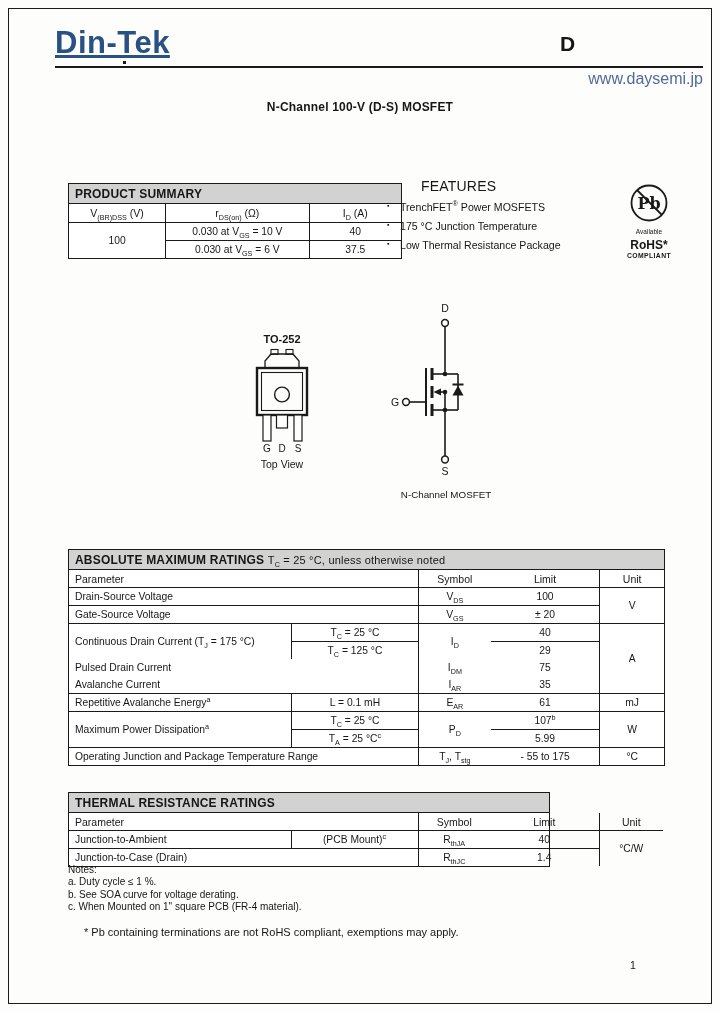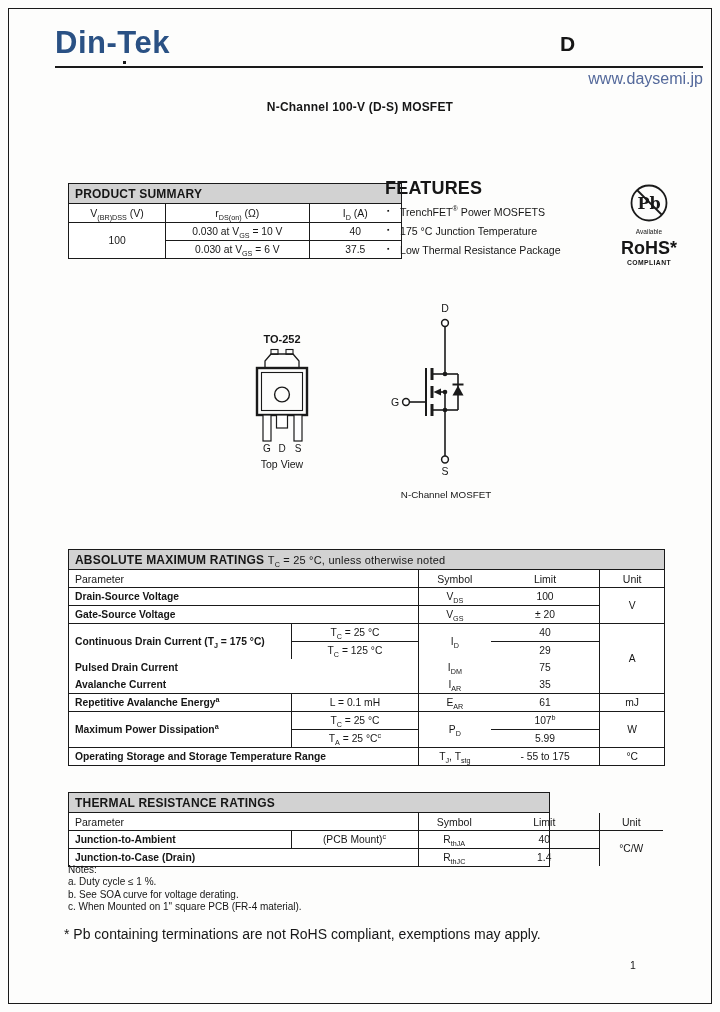--- a/index.html
+++ b/index.html
@@ -1,53 +1,53 @@
 <!DOCTYPE html>
 <html><head>
 <meta charset="utf-8">
 <style>
   html,body{margin:0;padding:0;background:#f4f4f2;}
   .page{position:relative;width:720px;height:1012px;background:#fdfdfc;
         font-family:"Liberation Sans",sans-serif;color:#161616;overflow:hidden;}
   .frame{position:absolute;left:8px;top:8px;right:8px;bottom:8px;border:1px solid #1a1a1a;}
-  .logo{position:absolute;left:55px;top:25px;font-size:31px;font-weight:bold;color:#2a5184;letter-spacing:.5px;}
+  .logo{position:absolute;left:55px;top:25px;font-size:31px;font-weight:bold;color:#2a5184;letter-spacing:.5px;text-decoration:underline;}
   .logo-dot{position:absolute;left:123px;top:61px;width:3px;height:3px;background:#1a1a1a;}
   .hrule{position:absolute;left:55px;top:66px;width:648px;height:2px;background:#1a1a1a;}
   .doc-letter{position:absolute;left:560px;top:32px;font-size:21px;font-weight:bold;}
   .website{position:absolute;right:17px;top:70px;font-size:16px;color:#54699b;}
   .main-title{position:absolute;left:0;top:100px;width:100%;text-align:center;font-size:12px;font-weight:bold;letter-spacing:.2px;}
 
   .tblbox{position:absolute;border:1.3px solid #1a1a1a;background:#fff;box-sizing:border-box;}
   .tbar{background:#d2d2d2;border-bottom:1.2px solid #1a1a1a;font-weight:bold;font-size:12px;padding:3px 6px 2px 6px;letter-spacing:.2px;}
   .tbar .norm{font-weight:normal;font-size:11px;}
   table.rt{border-collapse:collapse;table-layout:fixed;width:100%;font-size:10.3px;}
   .rt td{height:17px;padding:0 3px;overflow:hidden;white-space:nowrap;vertical-align:middle;}
-  .l{text-align:left;padding-left:6px !important;font-weight:bold;}
+  .l{text-align:left;padding-left:6px !important;}
   .c{text-align:center;}
   .hd{font-weight:normal;font-size:10.5px;}
   .bl{border-left:1.1px solid #1a1a1a;}
   .bb{border-bottom:1.1px solid #1a1a1a;}
   sub{font-size:7.2px;line-height:0;}
   sup{font-size:7.2px;line-height:0;}
 
   .features{position:absolute;left:385px;top:178px;width:235px;}
-  .sec-title{font-weight:bold;font-size:18px;margin-bottom:7px;letter-spacing:.2px;}
+  .sec-title{font-weight:normal;font-size:14px;margin-bottom:7px;letter-spacing:.2px;margin-left:36px;}
   .feat{font-size:10.6px;margin-bottom:7px;padding-left:15px;position:relative;}
   .feat::before{content:"\25AA";position:absolute;left:2px;top:1px;font-size:7px;}
 
   .badges{position:absolute;left:616px;top:182px;width:66px;text-align:center;}
   .avail{font-size:6.5px;margin-top:0;}
-  .rohs{font-size:18px;font-weight:bold;margin-top:3px;text-align:center;}
+  .rohs{font-size:12px;font-weight:bold;margin-top:3px;text-align:center;}
   .compliant{font-size:6.8px;font-weight:bold;letter-spacing:.4px;}
 
   .pkg{position:absolute;left:230px;top:331px;}
   .sch{position:absolute;left:390px;top:298px;}
 
   .notes{position:absolute;left:68px;top:864px;font-size:10px;line-height:12.4px;}
-  .footnote{position:absolute;left:64px;top:926px;font-size:14px;}
+  .footnote{position:absolute;left:84px;top:926px;font-size:11px;}
   .pagenum{position:absolute;left:630px;top:959px;font-size:10.5px;}
 </style>
 </head>
 <body>
 
 <div class="page">
   <div class="frame"></div>
 
   <div class="logo">Din-Tek</div>
   <div class="logo-dot"></div>
@@ -211,21 +211,21 @@
         <td class="c bl bb"><span>T</span><sub>C</sub><span> = 25 °C</span></td>
         <td class="c bl bb" rowspan="2"><span>P</span><sub>D</sub></td>
         <td class="c bb"><span>107</span><sup>b</sup></td>
         <td class="c bl bb" rowspan="2">W</td>
       </tr>
       <tr>
         <td class="c bl bb"><span>T</span><sub>A</sub><span> = 25 °C</span><sup>c</sup></td>
         <td class="c bb">5.99</td>
       </tr>
       <tr>
-        <td colspan="2" class="l">Operating Storage and Storage Temperature Range</td>
+        <td colspan="2" class="l">Operating Junction and Package Temperature Range</td>
         <td class="c bl"><span>T</span><sub>J</sub><span>, T</span><sub>stg</sub></td>
         <td class="c">- 55 to 175</td>
         <td class="c bl">°C</td>
       </tr>
     </tbody>
       </table>
   </div>
 
   <div class="tblbox" style="left:68px;top:792px;width:482px;">
     <div class="tbar">THERMAL RESISTANCE RATINGS</div>

